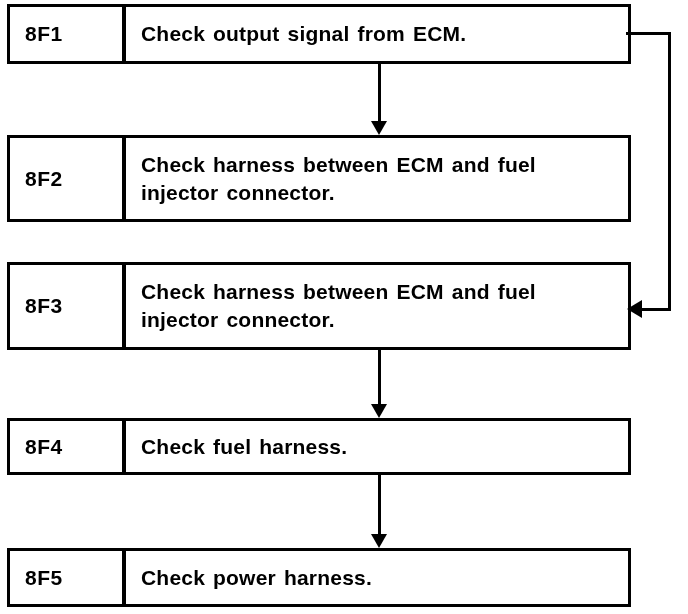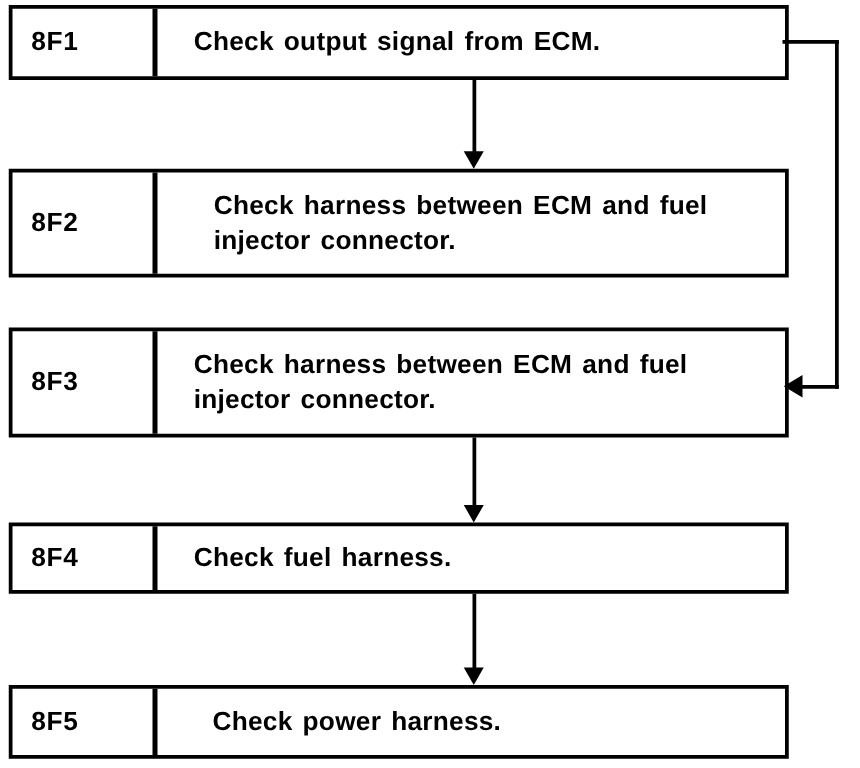--- a/index.html
+++ b/index.html
@@ -33,33 +33,33 @@
     padding-left: 15px;
     box-sizing: border-box;
     font-weight: bold;
     font-size: 21px;
     letter-spacing: 0.5px;
   }
   .desc-cell {
     flex: 1 1 auto;
     display: flex;
     align-items: center;
-    padding: 0 55px 0 29px;
+    padding: 0 55px 0 15px;
     box-sizing: border-box;
     font-weight: bold;
     font-size: 21px;
     line-height: 28px;
     letter-spacing: 0.2px;
     word-spacing: 2px;
   }
   .box-1 { top: 4px;   height: 60px; }
-  .box-2 { top: 135px; height: 87px; gap: 16px; }
+  .box-2 { top: 135px; height: 87px; }
   .box-3 { top: 262px; height: 88px; justify-content: space-between; }
   .box-4 { top: 418px; height: 57px; text-align: center; }
-  .box-5 { top: 548px; height: 59px; gap: 15px; }
+  .box-5 { top: 548px; height: 59px; }
 
   .line {
     position: absolute;
     background: #000;
   }
   .arrowhead-down {
     position: absolute;
     width: 0;
     height: 0;
     border-left: 8px solid transparent;

